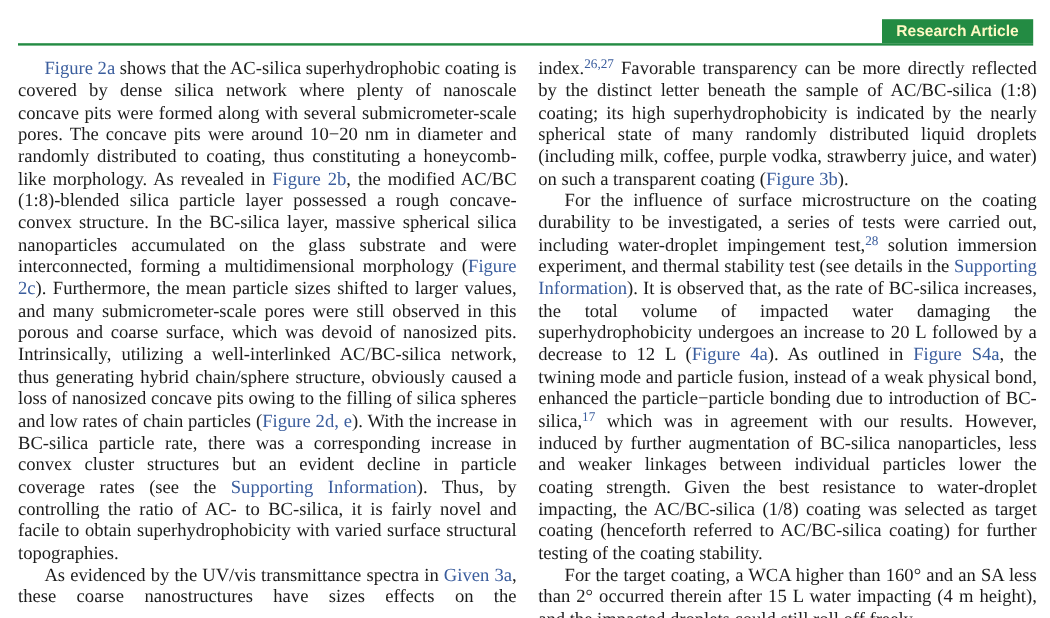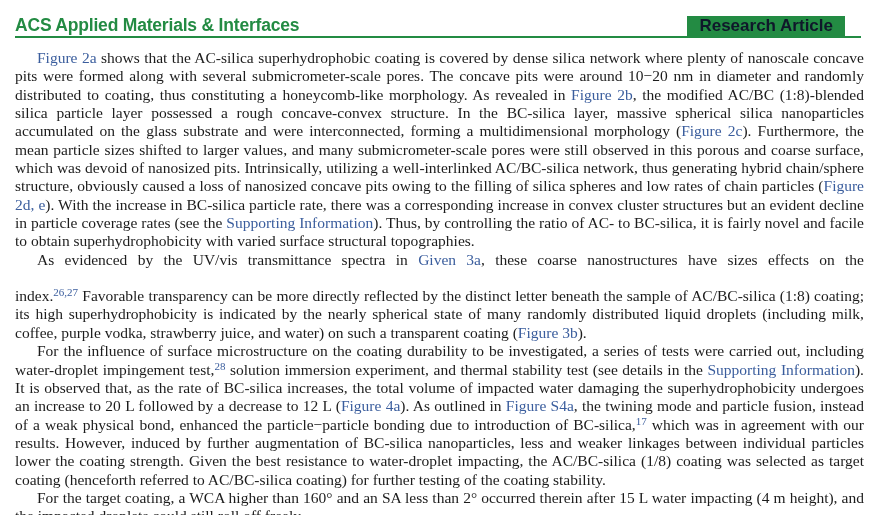--- a/index.html
+++ b/index.html
@@ -12,36 +12,36 @@
 
   
   .journal-title {
     position:absolute; left:15px; top:15px;
     font-family:"Liberation Sans", sans-serif;
     font-weight:bold; font-size:17.5px; letter-spacing:-0.2px;
     color:var(--green);
     white-space:nowrap;
   }
   .badge {
-    position:absolute; right:30px; top:16px;
-    background:var(--green); color:#0f172a;
+    position:absolute; right:14px; top:16px;
+    background:var(--green); color:#fef9c3;
     font-family:"Liberation Sans", sans-serif;
-    font-weight:bold; font-size:17px;
+    font-weight:bold; font-size:13px;
     height:20px; line-height:20px; padding:0 12px;
     white-space:nowrap;
   }
   .rule {
     position:absolute; left:15px; right:14px; top:36px;
     border-top:2.5px solid var(--green); height:0;
   }
 
   
   .columns {
     position:absolute; top:49px; left:15px; right:11px; bottom:0;
-    display:flex; gap:18px; overflow:hidden;flex-direction:column;
+    display:flex; gap:18px; overflow:hidden;
   }
   .col {
     flex:1 1 0; min-width:0;
     text-align:justify;
     font-size:15.5px; line-height:18.35px;
     color:#1c1c1c;
     hyphens:auto; -webkit-hyphens:auto;
   }
   p.para { margin:0; padding:0; }
   p.indent { text-indent:22px; }
@@ -50,21 +50,20 @@
   sup.ref-link {
     color:var(--link);
     font-size:11px; line-height:0;
     vertical-align:baseline; position:relative; top:-0.45em;
   }
 </style>
 </head>
 <body>
 
 <div class="page">
-  <div class="journal-title">ACS Applied Materials &amp; Interfaces</div>
   <div class="badge">Research Article</div>
   <div class="rule"></div>
 
   <div class="columns">
     <div class="col" id="left-col">
         <p class="para indent"><span class="link">Figure 2a</span><span> shows that the AC-silica superhydrophobic coating is covered by dense silica network where plenty of nanoscale concave pits were formed along with several submicrometer-scale pores. The concave pits were around 10−20 nm in diameter and randomly distributed to coating, thus constituting a honeycomb-like morphology. As revealed in </span><span class="link">Figure 2b</span><span>, the modified AC/BC (1:8)-blended silica particle layer possessed a rough concave-convex structure. In the BC-silica layer, massive spherical silica nanoparticles accumulated on the glass substrate and were interconnected, forming a multidimensional morphology (</span><span class="link">Figure 2c</span><span>). Furthermore, the mean particle sizes shifted to larger values, and many submicrometer-scale pores were still observed in this porous and coarse surface, which was devoid of nanosized pits. Intrinsically, utilizing a well-interlinked AC/BC-silica network, thus generating hybrid chain/sphere structure, obviously caused a loss of nanosized concave pits owing to the filling of silica spheres and low rates of chain particles (</span><span class="link">Figure 2d, e</span><span>). With the increase in BC-silica particle rate, there was a corresponding increase in convex cluster structures but an evident decline in particle coverage rates (see the </span><span class="link">Supporting Information</span><span>). Thus, by controlling the ratio of AC- to BC-silica, it is fairly novel and facile to obtain superhydrophobicity with varied surface structural topographies.</span></p>
         <p class="para indent force-last"><span>As evidenced by the UV/vis transmittance spectra in </span><span class="link">Given 3a</span><span>, these coarse nanostructures have sizes effects on the</span></p>
       </div>
     <div class="col" id="right-col">
         <p class="para"><span>index.</span><sup class="ref-link">26,27</sup><span> Favorable transparency can be more directly reflected by the distinct letter beneath the sample of AC/BC-silica (1:8) coating; its high superhydrophobicity is indicated by the nearly spherical state of many randomly distributed liquid droplets (including milk, coffee, purple vodka, strawberry juice, and water) on such a transparent coating (</span><span class="link">Figure 3b</span><span>).</span></p>

